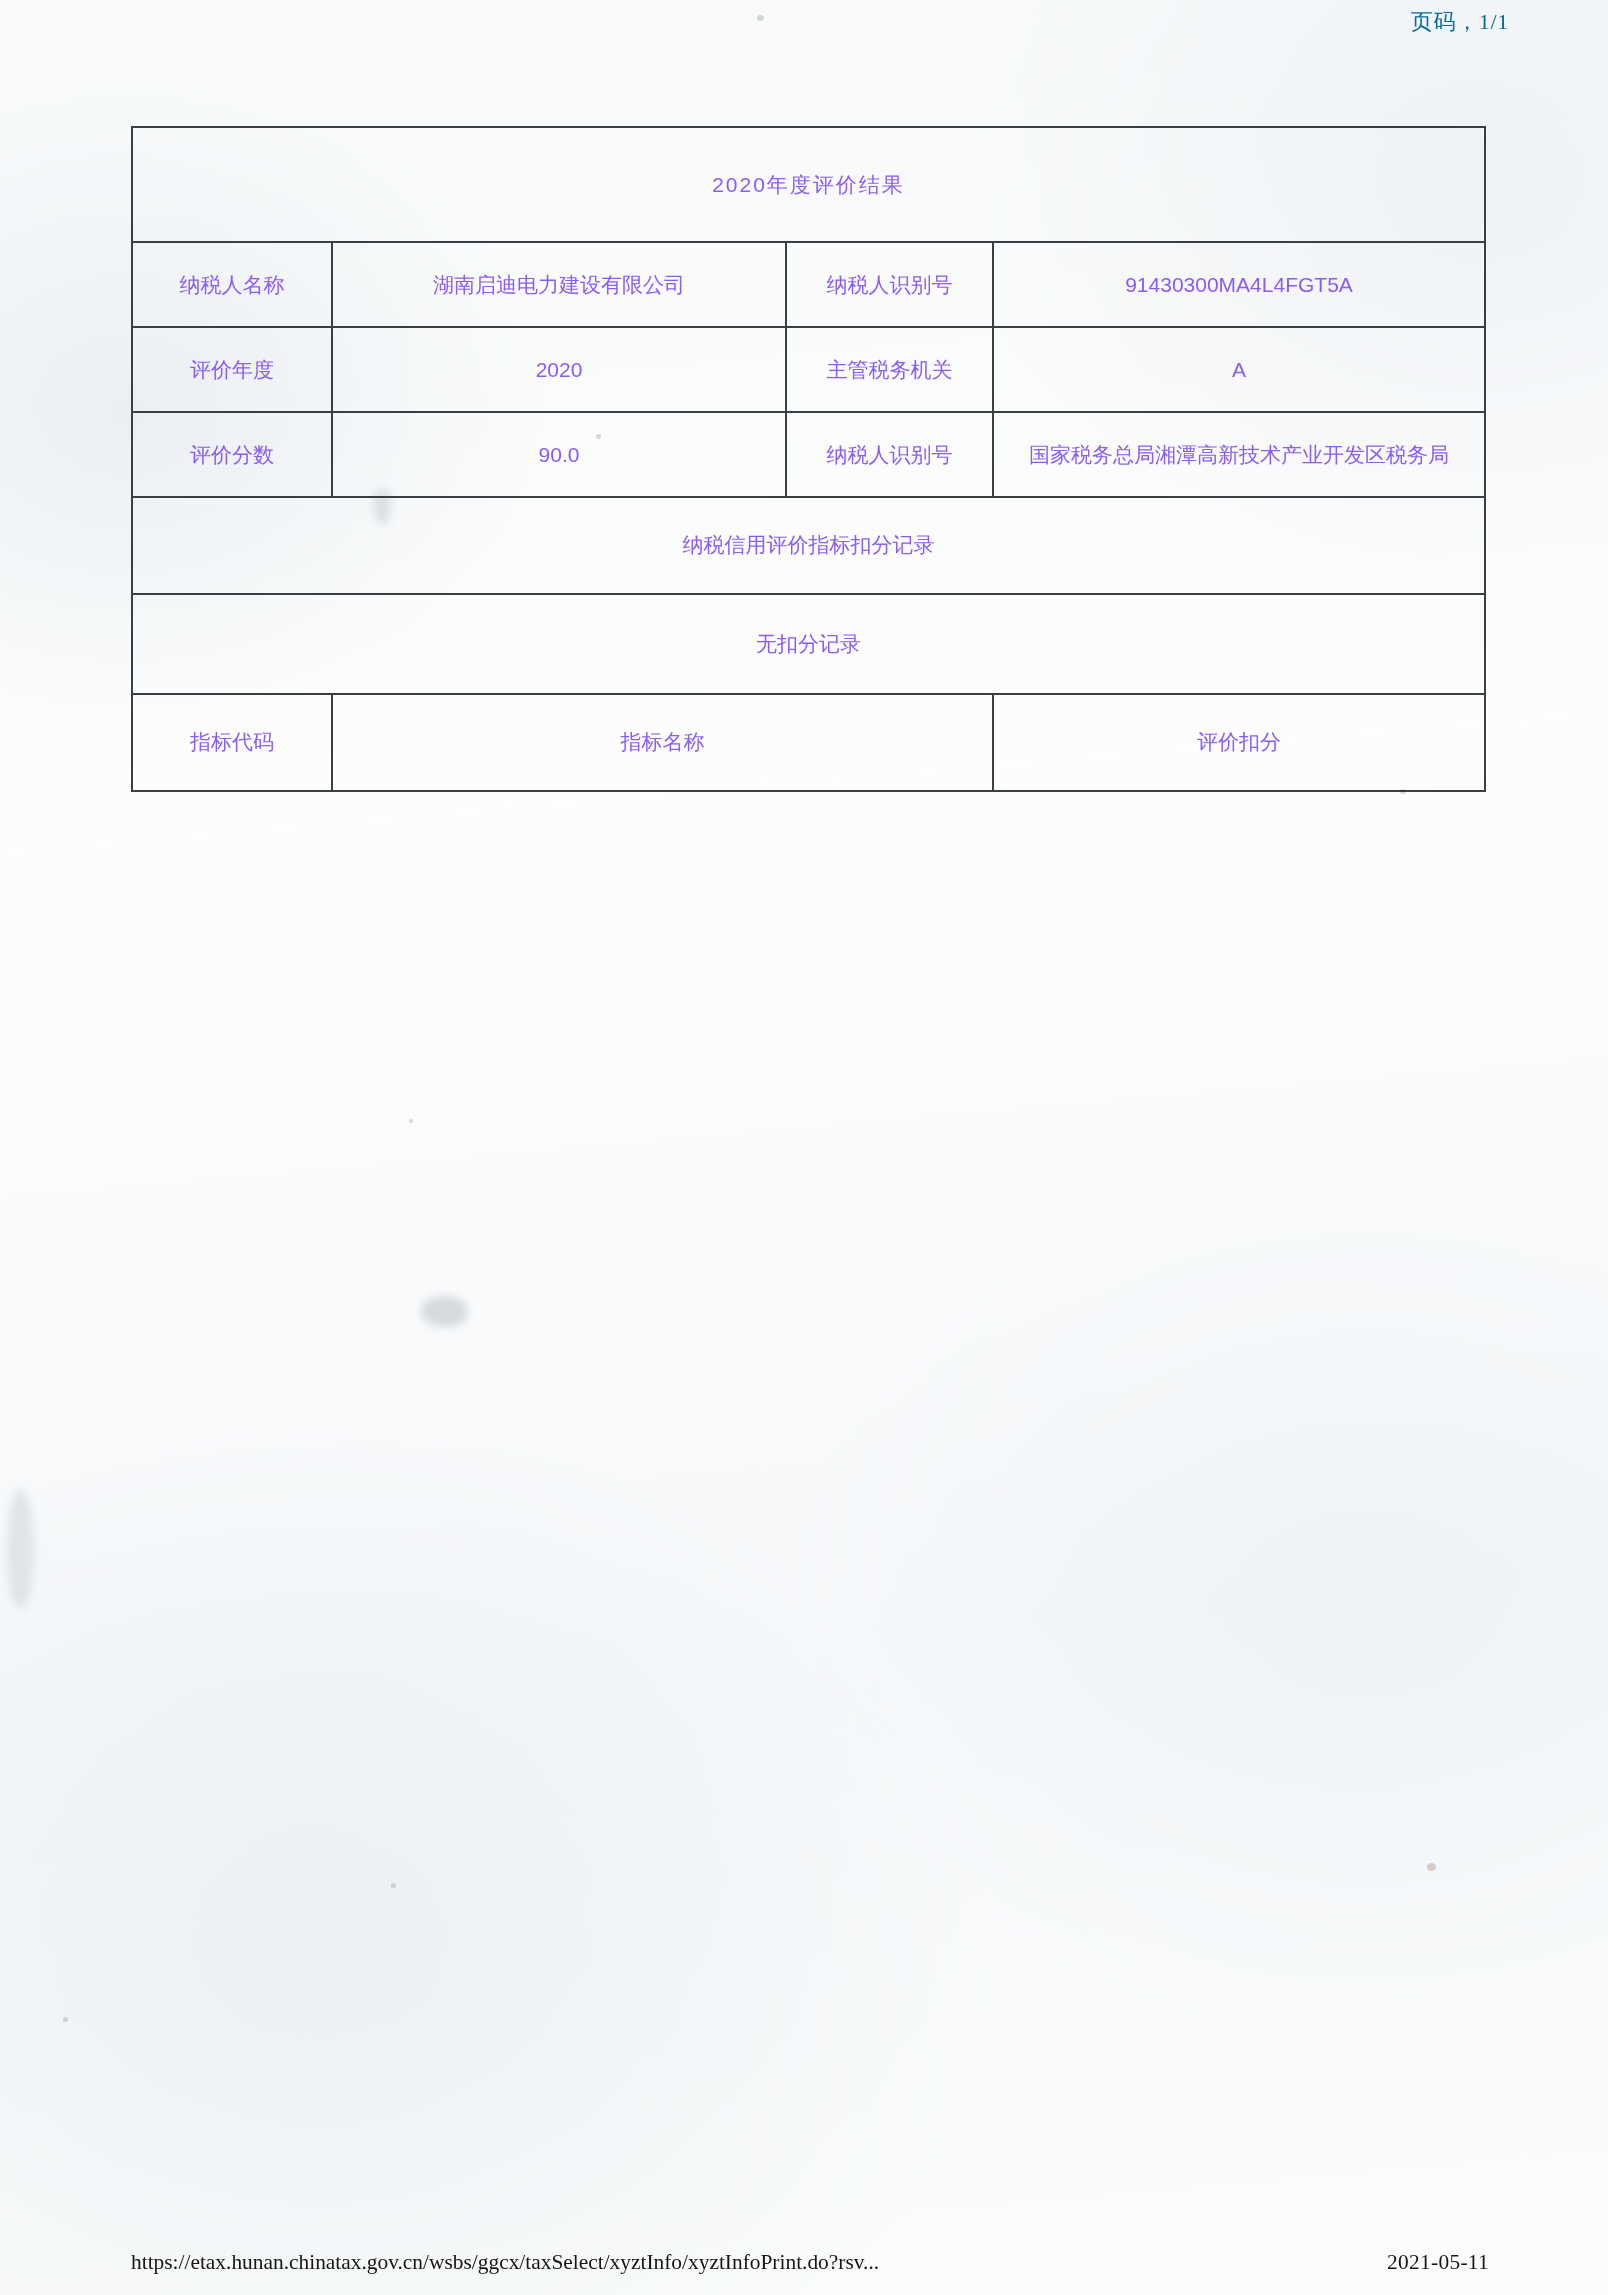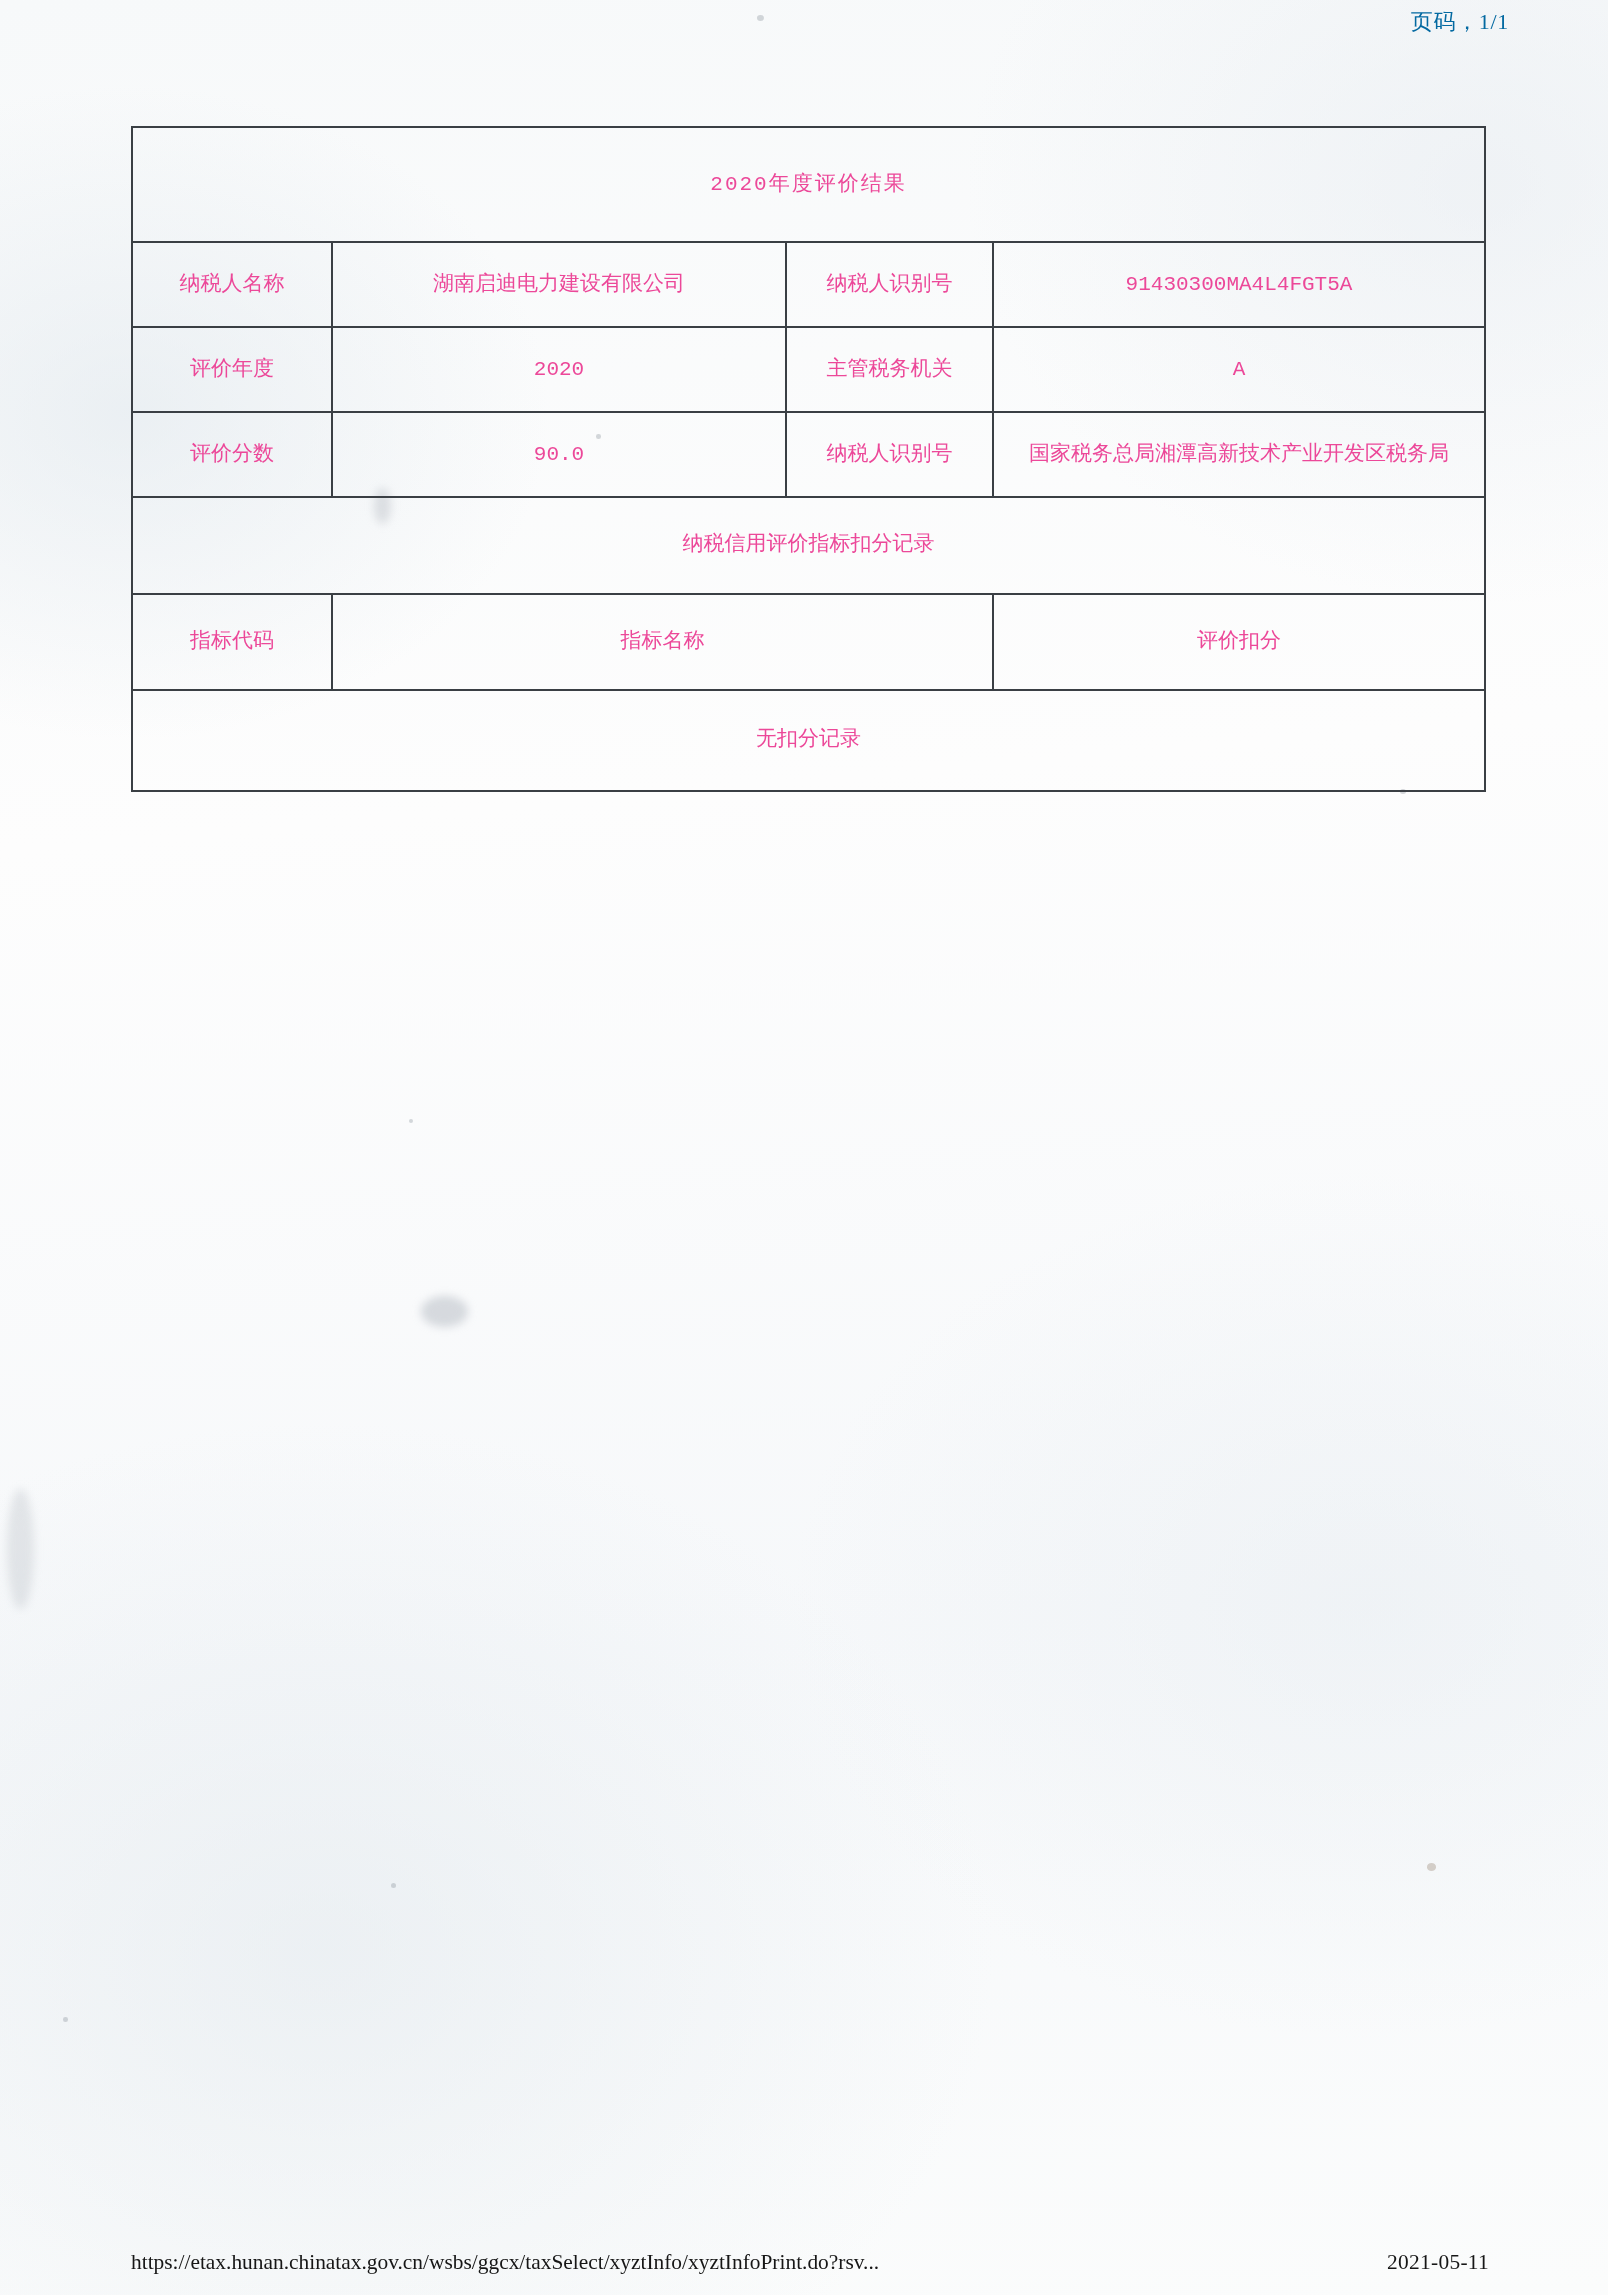--- a/index.html
+++ b/index.html
@@ -54,24 +54,23 @@
     width: 1353px;
     border-collapse: collapse;
     table-layout: fixed;
     background: transparent;
   }
   .doc-table td {
     border: 2px solid #3a3f44;
     text-align: center;
     vertical-align: middle;
     font-size: 21px;
-    color: #ec4899;
+    color: #8b5cf6;
     padding: 6.7px 5.3px;
     line-height: 1.35;
-    font-family: Liberation Mono, monospace;
   }
   .title-cell {
     font-size: 39px;
     letter-spacing: 2px;
     height: 100px;
     color: #16181a;
   }
   .row-h {
     height: 85px;
   }
@@ -163,26 +162,26 @@
     <tr class="row-h">
       <td class="label-cell">评价分数</td>
       <td class="value-strong">90.0</td>
       <td class="label-cell">纳税人识别号</td>
       <td class="authority">国家税务总局湘潭高新技术产业开发区税务局</td>
     </tr>
     <tr>
       <td class="section-cell" colspan="4">纳税信用评价指标扣分记录</td>
     </tr>
     <tr>
+      <td class="empty-row" colspan="4">无扣分记录</td>
+    </tr>
+    <tr>
       <td class="col-head" colspan="1">指标代码</td>
       <td class="col-head" colspan="2">指标名称</td>
       <td class="col-head" colspan="1">评价扣分</td>
-    </tr>
-    <tr>
-      <td class="empty-row" colspan="4">无扣分记录</td>
     </tr>
   </tbody>
 </table>
 
 <div class="footer">
   <span class="url">https://etax.hunan.chinatax.gov.cn/wsbs/ggcx/taxSelect/xyztInfo/xyztInfoPrint.do?rsv...</span>
   <span class="date">2021-05-11</span>
 </div>
 
 

